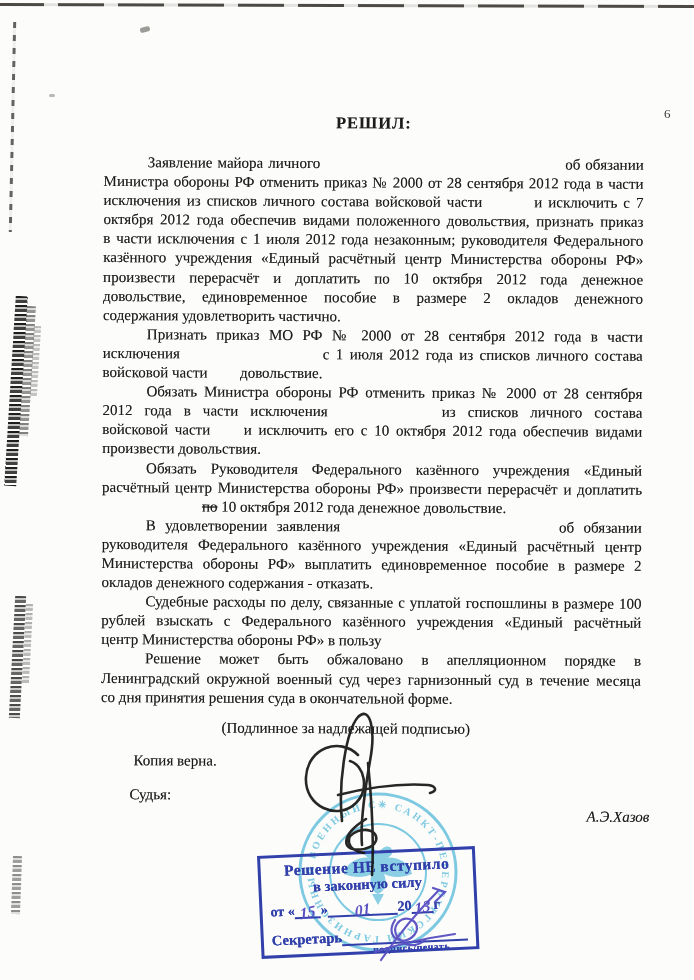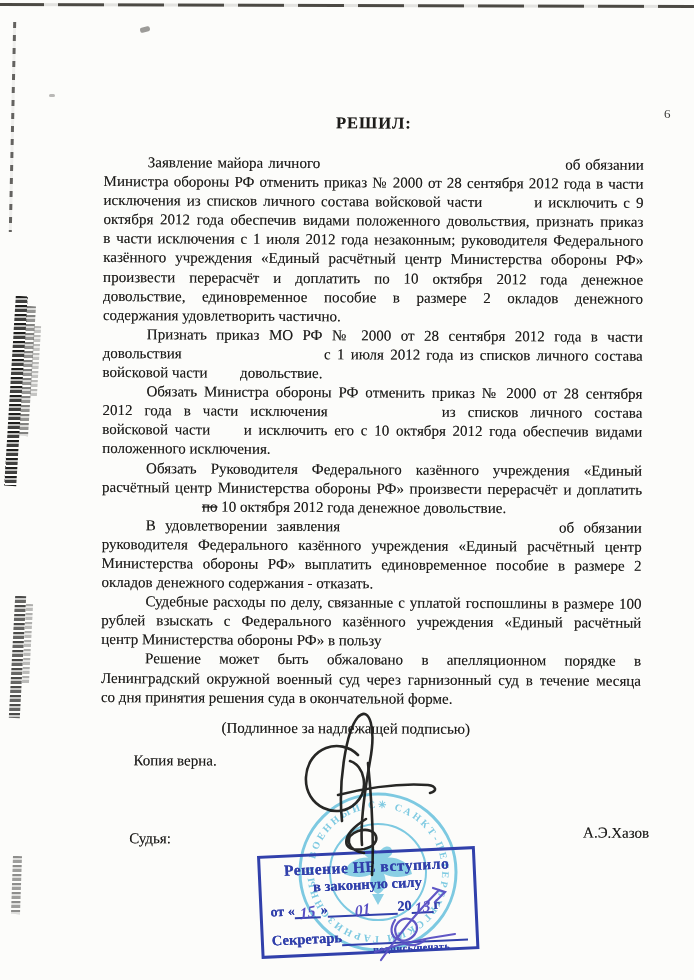--- a/index.html
+++ b/index.html
@@ -19,22 +19,22 @@
     letter-spacing:1px; margin:0 0 22px 0;
   }
   .line{font-size:15px; line-height:19.1px; }
   .line.justify{text-align:justify; text-align-last:justify;}
   .line.left{text-align:left;}
   .gap{display:inline-block; height:2px;}
   .strike{text-decoration:line-through; text-decoration-thickness:1.4px;}
   .auth-note{font-size:15px; margin-top:12px; text-align:center; transform:translateX(-25px);}
   .copy-note{font-size:15px; margin-top:16px; padding-left:33px;}
   .judge-row{display:flex; justify-content:space-between; margin-top:17px; font-size:15px;}
-  .judge-label{padding-left:29px;margin-top:44px;}
-  .judge-name{margin-top:36px; transform:translateX(9px);}
+  .judge-label{padding-left:29px;}
+  .judge-name{margin-top:20px; transform:translateX(9px);font-style:italic;}
   .page-number{position:absolute; left:664px; top:106px; width:24px; font-size:13px; color:#3a3a38; text-align:left;}
   
   .rect-stamp{
     position:absolute; left:257px; top:856px; width:218px; height:103px;
     border:3px solid var(--stamp,#3140ab); box-sizing:border-box;
     transform:rotate(-2.6deg); transform-origin:top left;
     color:var(--stamp,#3140ab); z-index:6;
     text-shadow:0 0 .6px currentColor; background:rgba(255,255,255,0);
   }
   .st-l1{font-weight:bold; font-size:15.5px; line-height:18px; text-align:center; margin-top:4px; letter-spacing:.5px;}
@@ -96,38 +96,38 @@
   <div class="art art-speck2"></div>
 
   <div class="page-number">6</div>
 
   <div class="text-block">
     <div class="doc-heading">РЕШИЛ:</div>
     <div class="text-body">
         <div class="para">
           <div class="line justify" style="text-indent: 44px;"><span>Заявление майора личного</span> <span class="gap" style="width: 235px;"></span> <span>об обязании</span> </div>
           <div class="line justify"><span>Министра обороны РФ отменить приказ № 2000 от 28 сентября 2012 года в части</span> </div>
-          <div class="line justify"><span>исключения из списков личного состава войсковой части</span> <span class="gap" style="width: 40px;"></span> <span>и исключить с 9</span> </div>
+          <div class="line justify"><span>исключения из списков личного состава войсковой части</span> <span class="gap" style="width: 40px;"></span> <span>и исключить с 7</span> </div>
           <div class="line justify"><span>октября 2012 года обеспечив видами положенного довольствия, признать приказ</span> </div>
           <div class="line justify"><span>в части исключения с 1 июля 2012 года незаконным; руководителя Федерального</span> </div>
           <div class="line justify"><span>казённого учреждения «Единый расчётный центр Министерства обороны РФ»</span> </div>
           <div class="line justify"><span>произвести перерасчёт и доплатить по 10 октября 2012 года денежное</span> </div>
           <div class="line justify"><span>довольствие, единовременное пособие в размере 2 окладов денежного</span> </div>
           <div class="line left"><span>содержания удовлетворить частично.</span> </div>
         </div>
         <div class="para">
           <div class="line justify" style="text-indent: 44px;"><span>Признать приказ МО РФ № 2000 от 28 сентября 2012 года в части</span> </div>
-          <div class="line justify"><span>довольствия</span> <span class="gap" style="width: 130px;"></span> <span>с 1 июля 2012 года из списков личного состава</span> </div>
+          <div class="line justify"><span>исключения</span> <span class="gap" style="width: 130px;"></span> <span>с 1 июля 2012 года из списков личного состава</span> </div>
           <div class="line left"><span>войсковой части</span> <span class="gap" style="width: 25px;"></span> <span>довольствие.</span> </div>
         </div>
         <div class="para">
           <div class="line justify" style="text-indent: 44px;"><span>Обязать Министра обороны РФ отменить приказ № 2000 от 28 сентября</span> </div>
           <div class="line justify"><span>2012 года в части исключения</span> <span class="gap" style="width: 90px;"></span> <span>из списков личного состава</span> </div>
           <div class="line justify"><span>войсковой части</span> <span class="gap" style="width: 20px;"></span> <span>и исключить его с 10 октября 2012 года обеспечив видами</span> </div>
-          <div class="line left"><span>положенного исключения.</span> </div>
+          <div class="line left"><span>произвести довольствия.</span> </div>
         </div>
         <div class="para">
           <div class="line justify" style="text-indent: 44px;"><span>Обязать Руководителя Федерального казённого учреждения «Единый</span> </div>
           <div class="line justify"><span>расчётный центр Министерства обороны РФ» произвести перерасчёт и доплатить</span> </div>
           <div class="line left" style="padding-left: 100px;"><span class="strike">по</span> <span>10 октября 2012 года денежное довольствие.</span> </div>
         </div>
         <div class="para">
           <div class="line justify" style="text-indent: 44px;"><span>В удовлетворении заявления</span> <span class="gap" style="width: 200px;"></span> <span>об обязании</span> </div>
           <div class="line justify"><span>руководителя Федерального казённого учреждения «Единый расчётный центр</span> </div>
           <div class="line justify"><span>Министерства обороны РФ» выплатить единовременное пособие в размере 2</span> </div>

